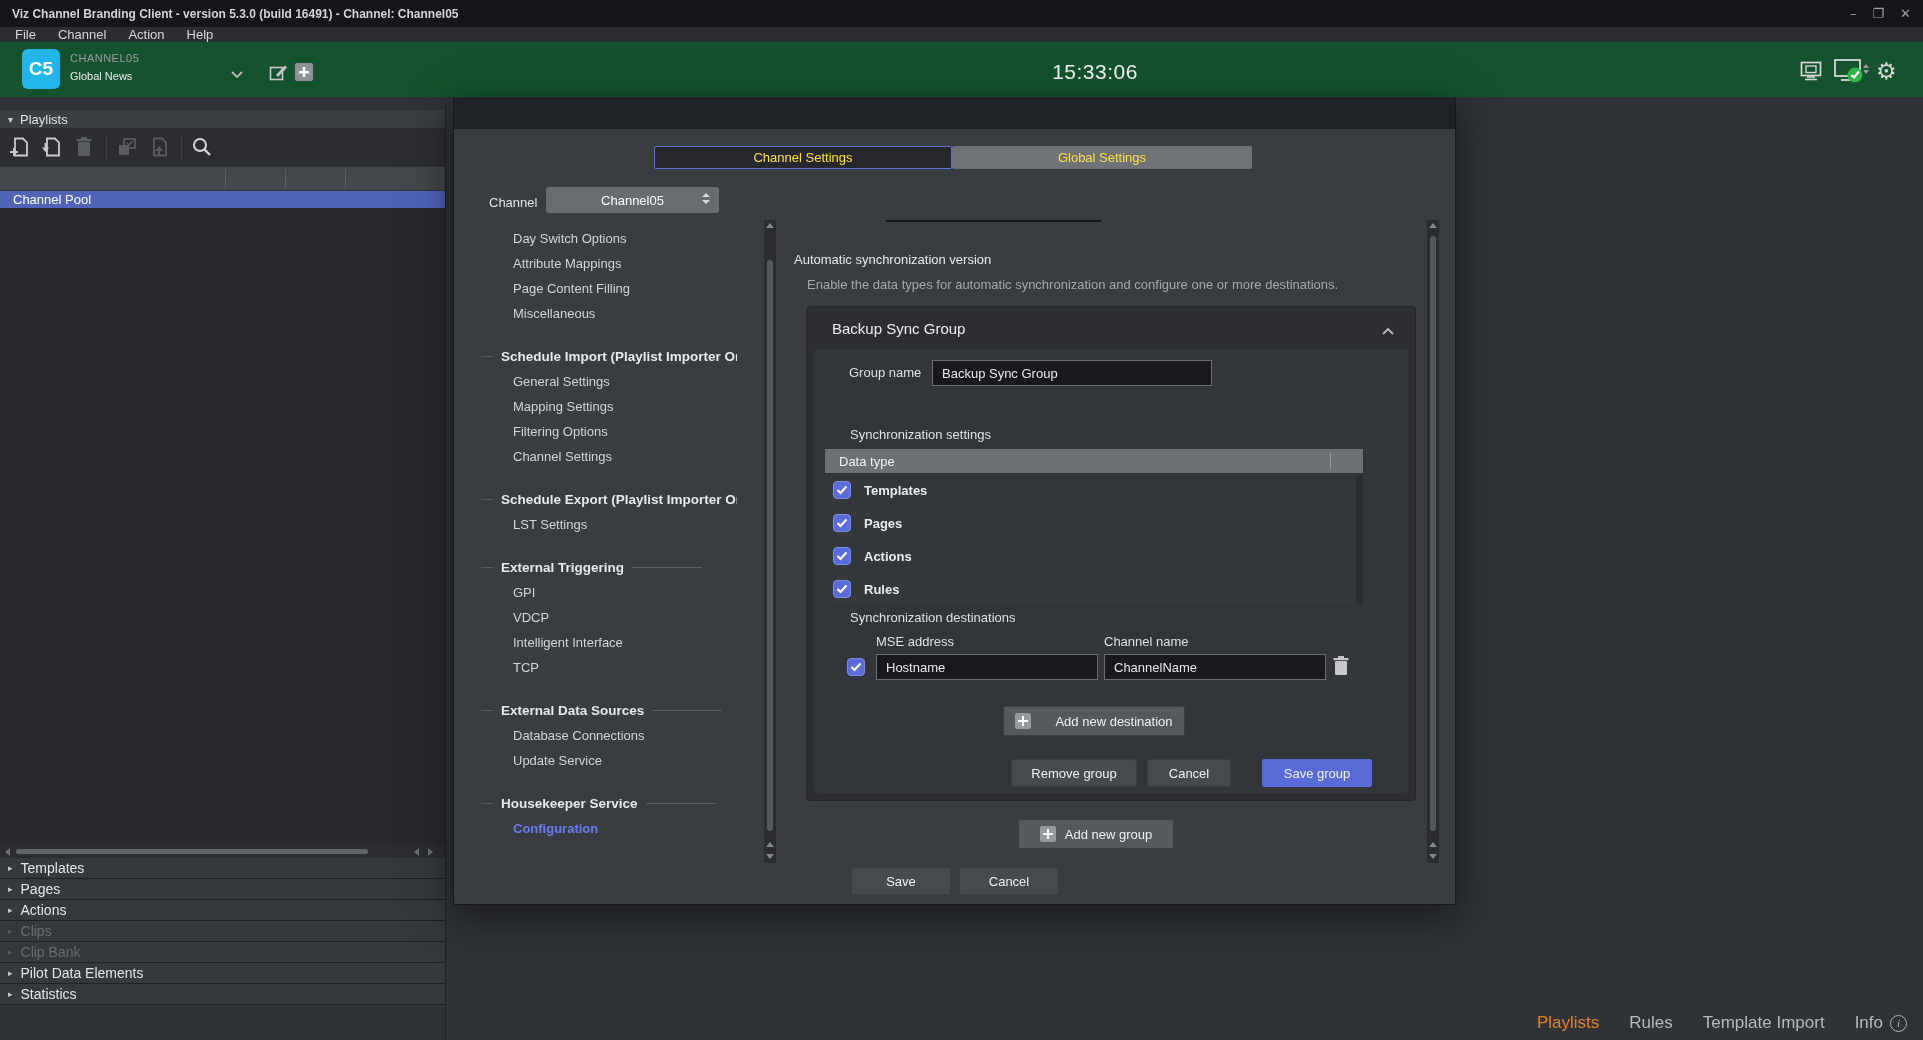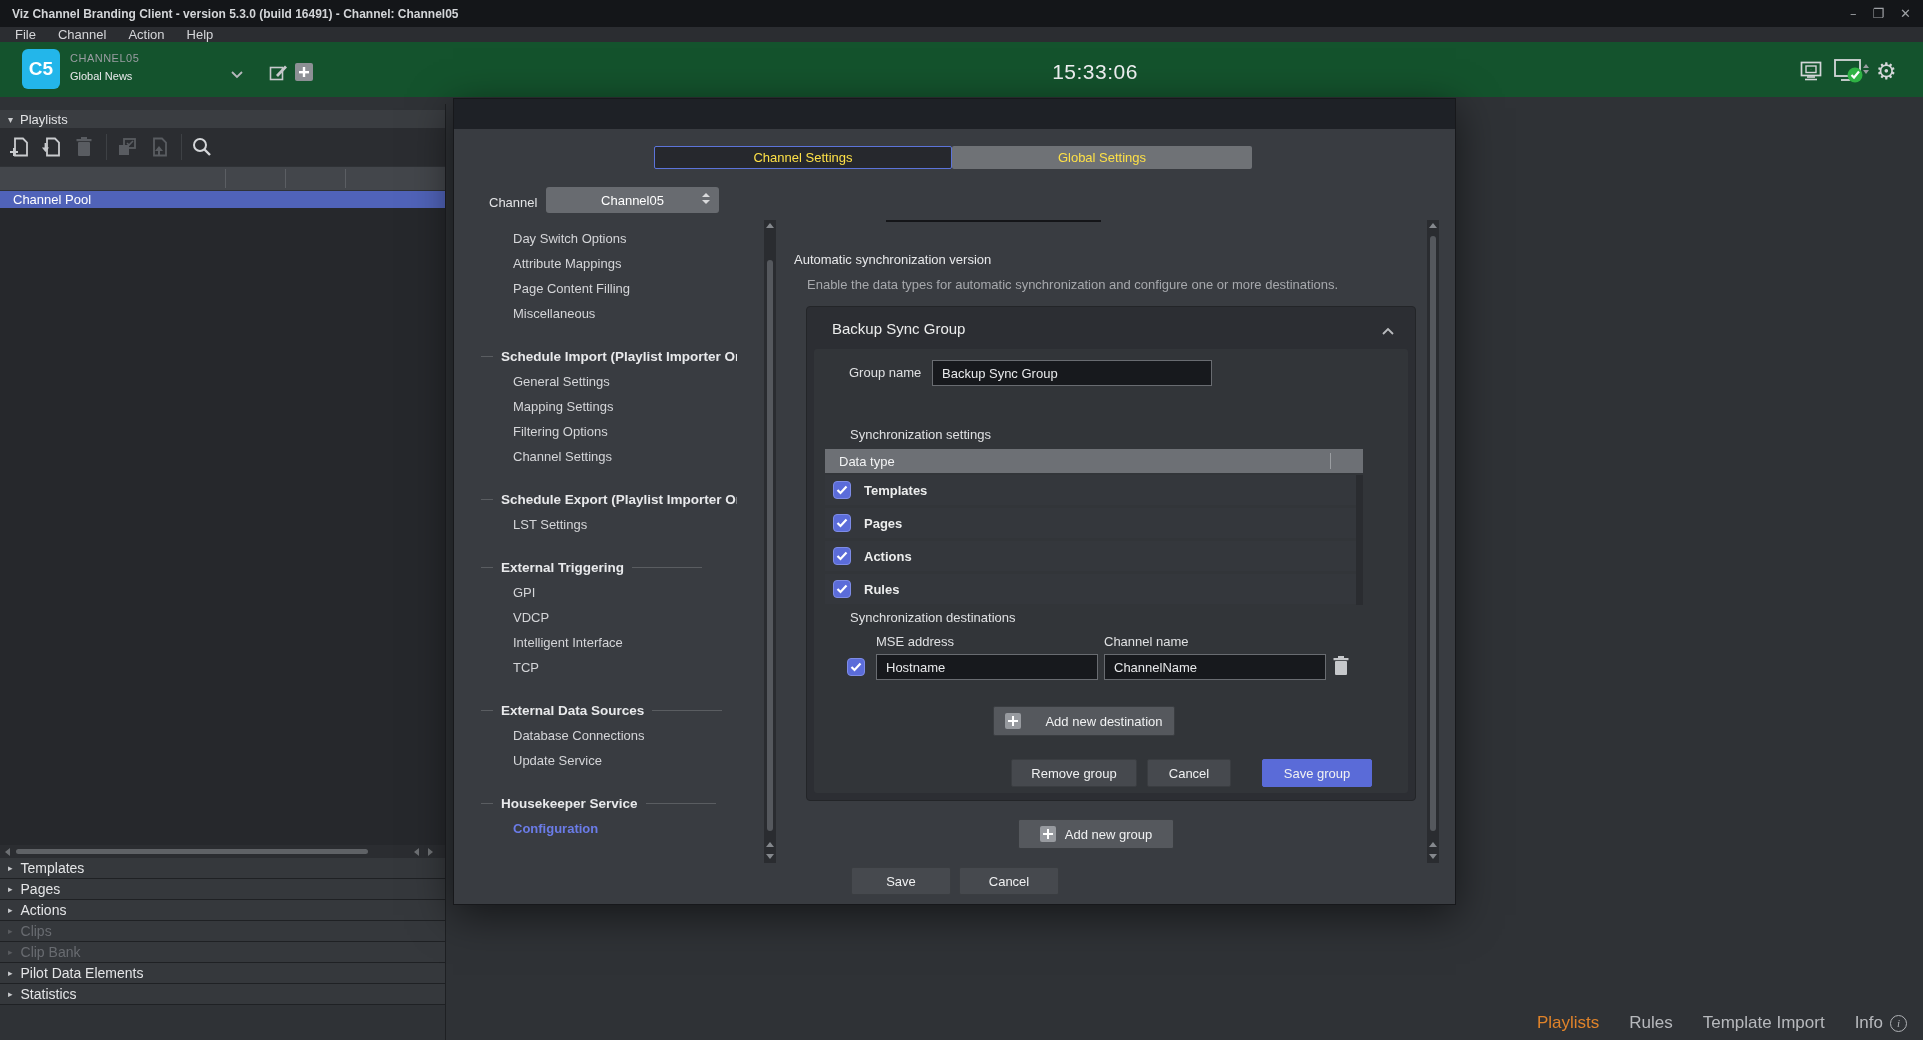--- a/index.html
+++ b/index.html
@@ -437,21 +437,21 @@
           <input class="txt-input" style="left: 62px; top: 305px; width: 222px;" value="Hostname">
           <input class="txt-input" style="left: 290px; top: 305px; width: 222px;" value="ChannelName">
           <div class="trash-btn">
             <svg width="18" height="22" viewBox="0 0 18 22">
               <rect x="3" y="6" width="12" height="14" rx="1" fill="#c6c8cb"></rect>
               <rect x="1.5" y="3" width="15" height="2.2" fill="#c6c8cb"></rect>
               <rect x="6" y="1" width="6" height="2" fill="#c6c8cb"></rect>
             </svg>
           </div>
 
-          <div class="btn add" style="left:179px; top:357px; width:182px; height:30px;gap:24px;">
+          <div class="btn add" style="left:189px; top:357px; width:182px; height:30px;gap:24px;">
             <span class="plus-chip"></span>
             <span>Add new destination</span>
           </div>
 
           <div class="btn" style="left:197px; top:410px; width:126px; height:28px;">Remove group</div>
           <div class="btn" style="left:333px; top:410px; width:84px; height:28px;">Cancel</div>
           <div class="btn primary" style="left:424px; top:410px; width:110px; height:28px;margin-left:24px;">Save group</div>
         </div>
       </div>
 

